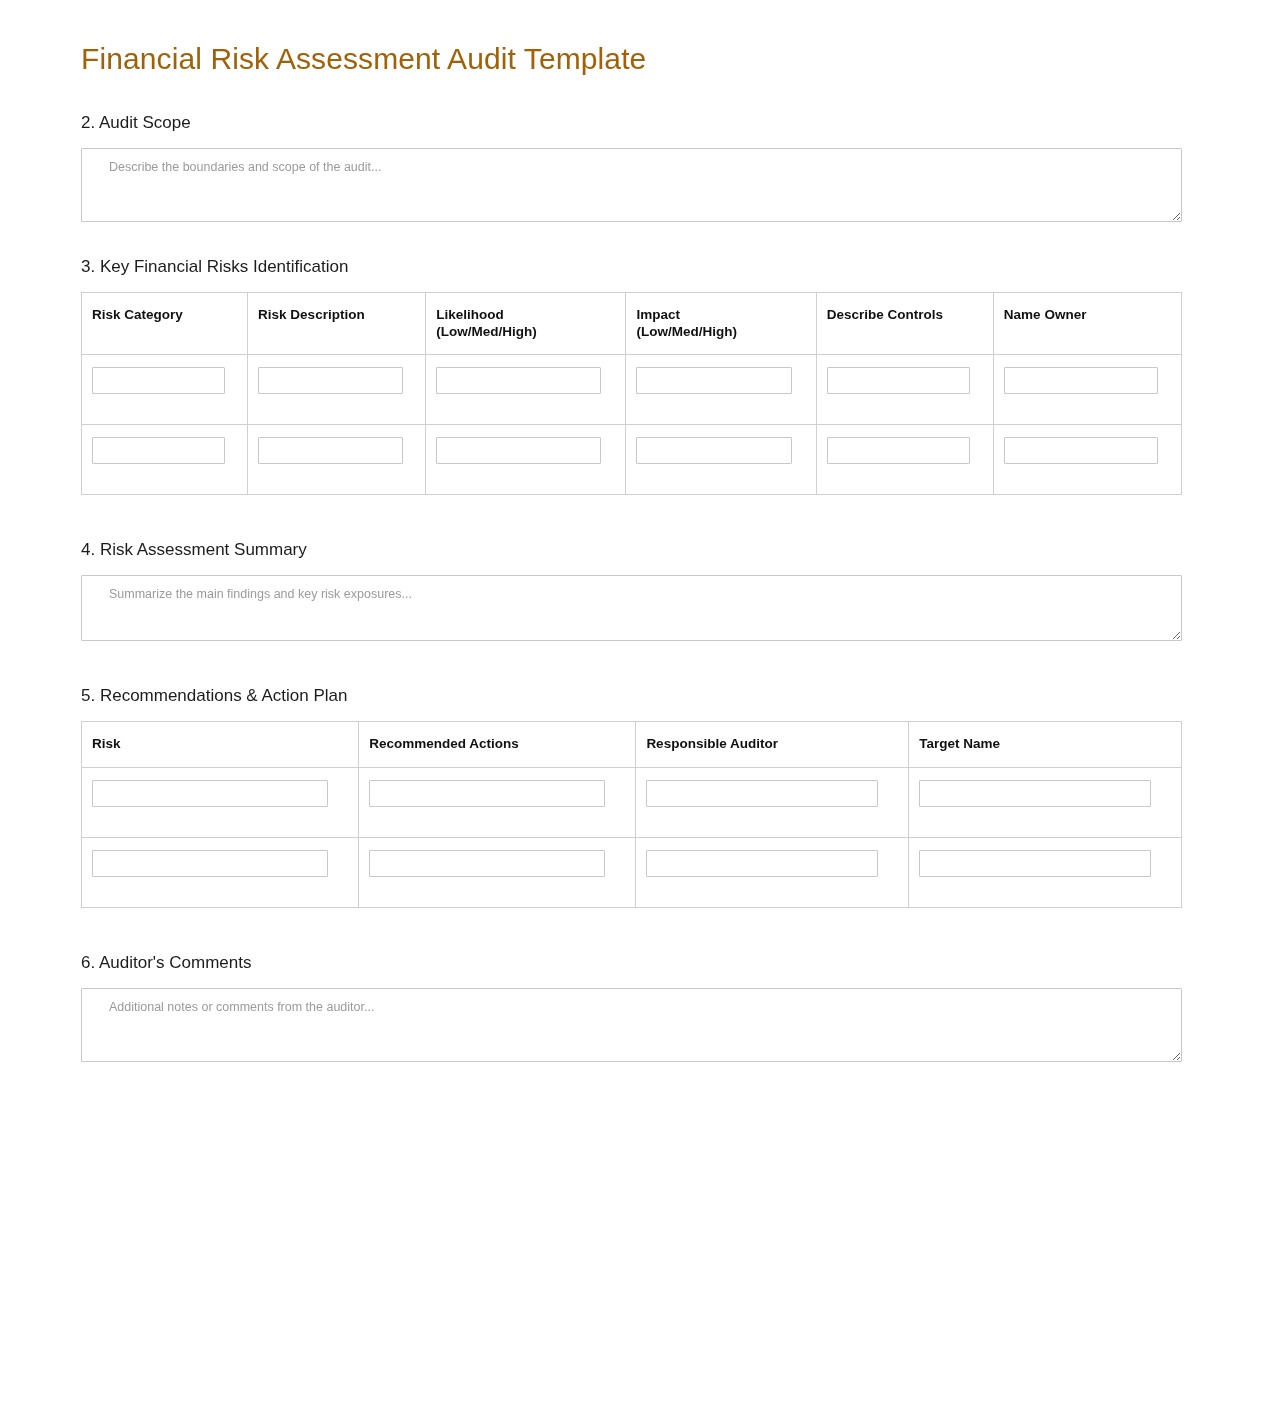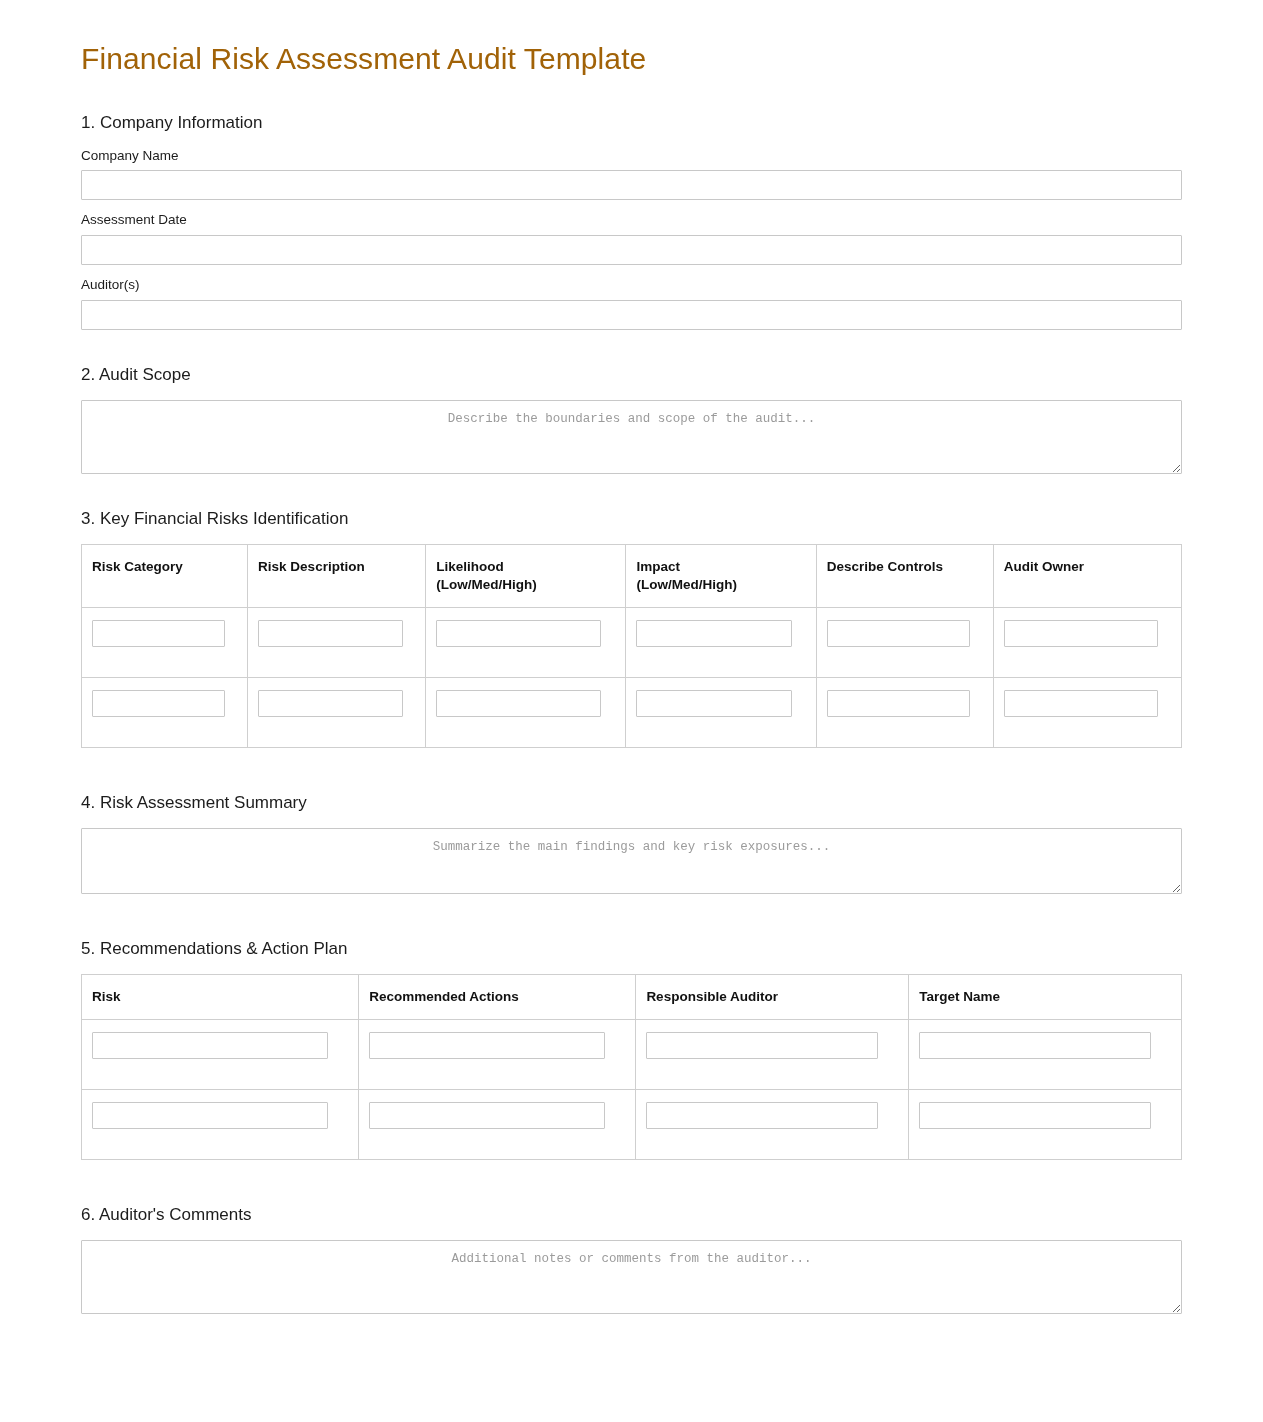--- a/index.html
+++ b/index.html
@@ -68,27 +68,26 @@
     outline: none;
   }
   .text-area {
     display: block;
     box-sizing: border-box;
     width: 100%;
     border: 1px solid #c8c8c8;
     background: #ffffff;
     border-radius: 1px;
     padding: 9px 27px;
-    font-family: Liberation Mono, monospace;
+    font-family: Liberation Sans, sans-serif;
     font-size: 12.5px;
     line-height: 1.45;
     color: #222222;
     outline: none;
     resize: vertical;
-    text-align: center;
   }
   .text-area::placeholder {
     color: #9b9b9b;
     opacity: 1;
   }
   .ta-scope { height: 74px; }
   .ta-summary { height: 66px; }
   .ta-comments { height: 74px; }
 
   table.grid {
@@ -142,38 +141,20 @@
   .rec-table col.r3 { width: 24.8%; }
   .rec-table col.r4 { width: 24.8%; }
 </style>
 </head>
 <body>
 
 <div class="page">
 
   <h1 class="doc-title">Financial Risk Assessment Audit Template</h1>
 
-  <div class="section">
-    <h2 class="section-title">1. Company Information</h2>
-
-    <div class="field">
-      <label class="field-label">Company Name</label>
-      <input class="text-input" type="text" value="" style="">
-    </div>
-
-    <div class="field">
-      <label class="field-label">Assessment Date</label>
-      <input class="text-input" type="text" value="" style="">
-    </div>
-
-    <div class="field">
-      <label class="field-label">Auditor(s)</label>
-      <input class="text-input" type="text" value="" style="">
-    </div>
-  </div>
 
   <div class="section">
     <h2 class="section-title">2. Audit Scope</h2>
     <textarea class="text-area ta-scope" placeholder="Describe the boundaries and scope of the audit..." style=""></textarea>
   </div>
 
   <div class="section">
     <h2 class="section-title">3. Key Financial Risks Identification</h2>
     <table class="grid risk-table">
       <colgroup>
@@ -186,21 +167,21 @@
       </colgroup>
       <thead>
         <tr>
           <th>Risk Category</th>
           <th>Risk Description</th>
           <th>Likelihood
 (Low/Med/High)</th>
           <th>Impact
 (Low/Med/High)</th>
           <th>Describe Controls</th>
-          <th>Audit Owner</th>
+          <th>Name Owner</th>
         </tr>
       </thead>
       <tbody>
         <tr>
           <td>
               <input class="cell-input" type="text" value="" style="">
             </td>
           <td>
               <input class="cell-input" type="text" value="" style="">
             </td>

